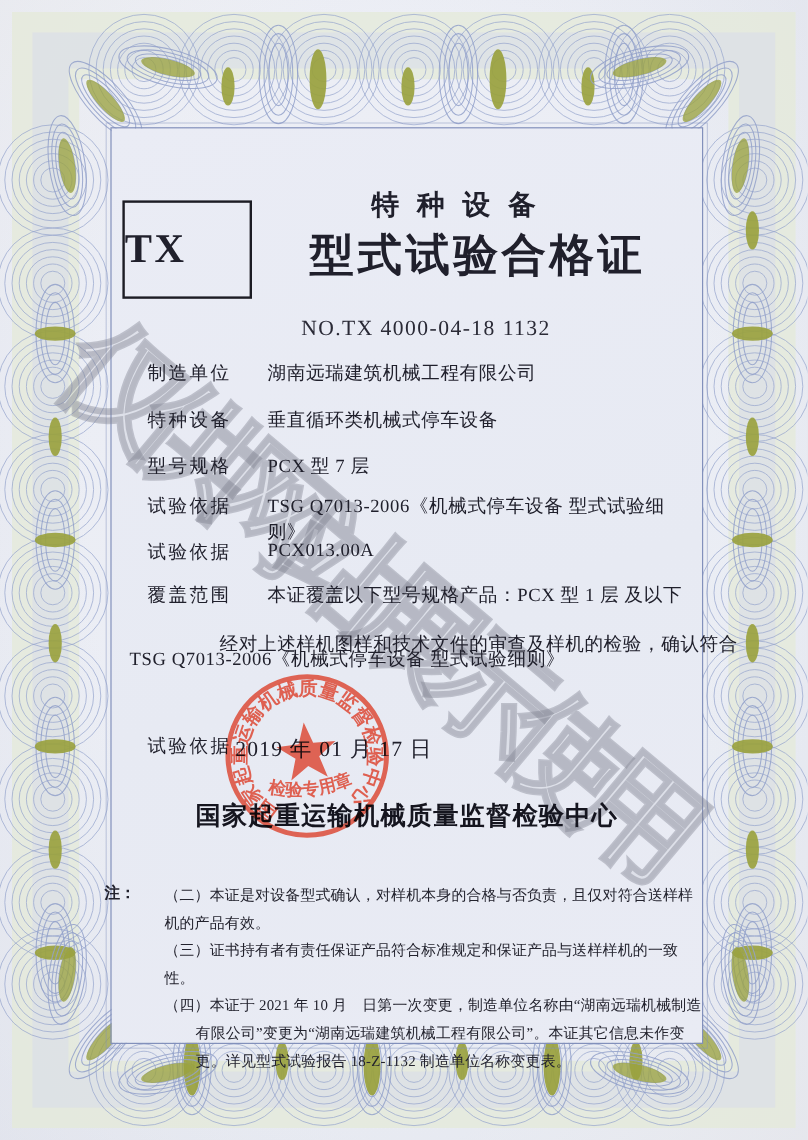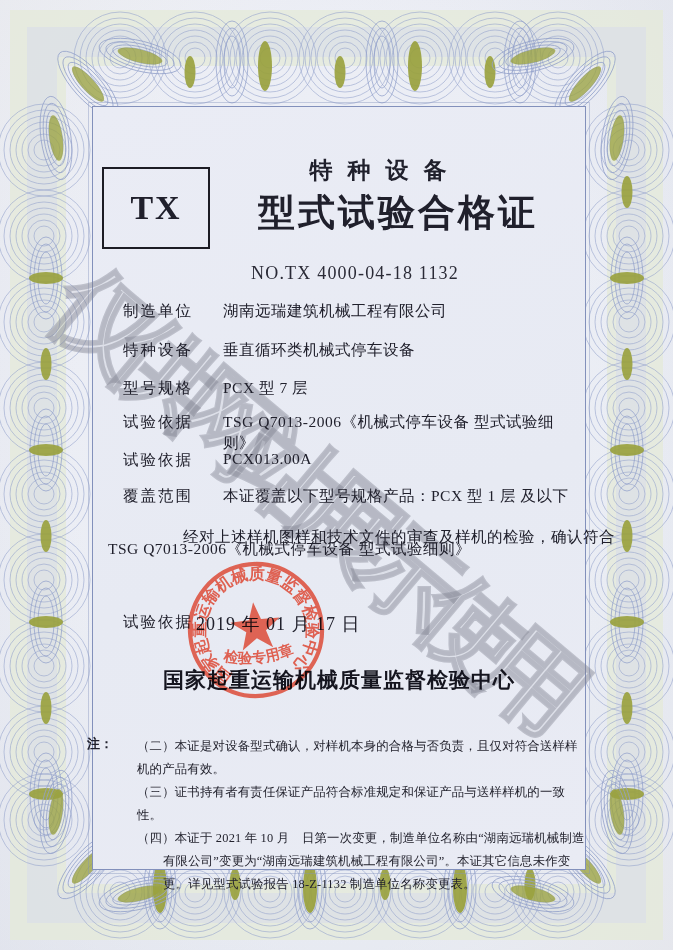--- a/index.html
+++ b/index.html
@@ -27,21 +27,21 @@
     font-size:100px;font-weight:bold;letter-spacing:-20px;
     color:rgba(125,128,142,0.10);
     -webkit-text-stroke:2.5px rgba(128,131,146,0.42);
     transform:rotate(40deg);transform-origin:0 50%;
     line-height:1;pointer-events:none;
   }
   .content{position:absolute;left:0;top:0;width:673px;height:950px;z-index:4;}
   .abs{position:absolute;}
   .tx-badge{
     left:102px;top:167px;width:104px;height:78px;border:2px solid #1c1c24;
-    display:flex;align-items:center;justify-content:center;
+    display:flex;align-items:center;
     font-size:34px;font-weight:bold;letter-spacing:2px;
     font-family:"Liberation Serif","DejaVu Serif",serif;
   }
   .super-title{left:228px;top:155px;width:300px;text-align:center;
     font-size:23px;font-weight:600;letter-spacing:15px;text-indent:15px;}
   .main-title{left:208px;top:188px;width:340px;text-align:center;
     font-size:37px;font-weight:700;letter-spacing:3px;margin-left:20px;}
   .cert-no{left:210px;top:263px;width:290px;text-align:center;
     font-size:18px;letter-spacing:1.2px;color:#2a2a36;}
   .field-row{left:123px;width:460px;display:flex;font-size:15.5px;}

